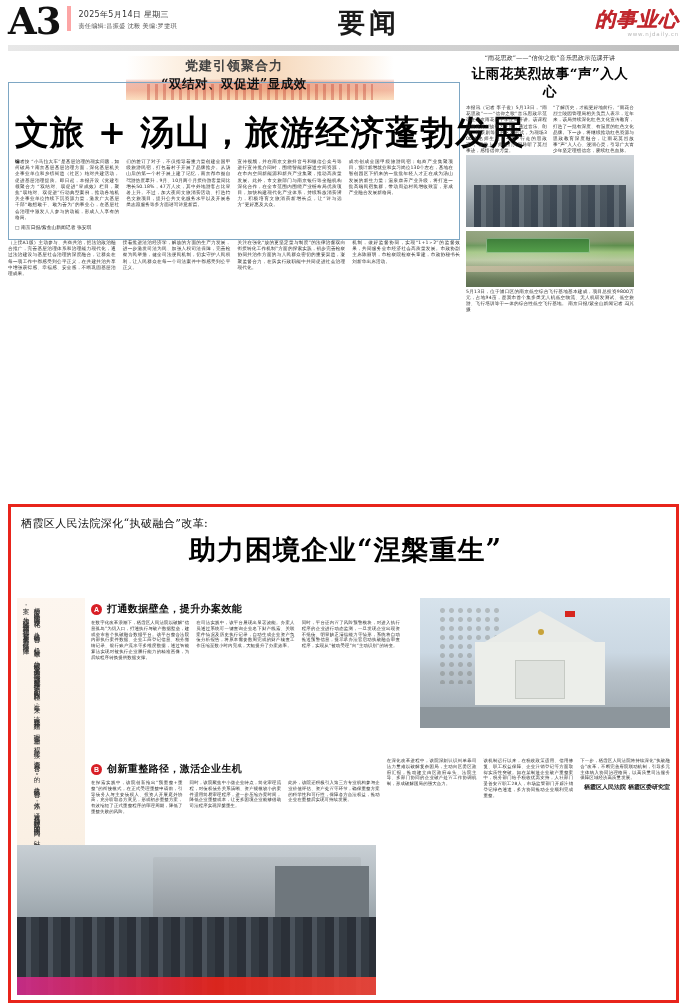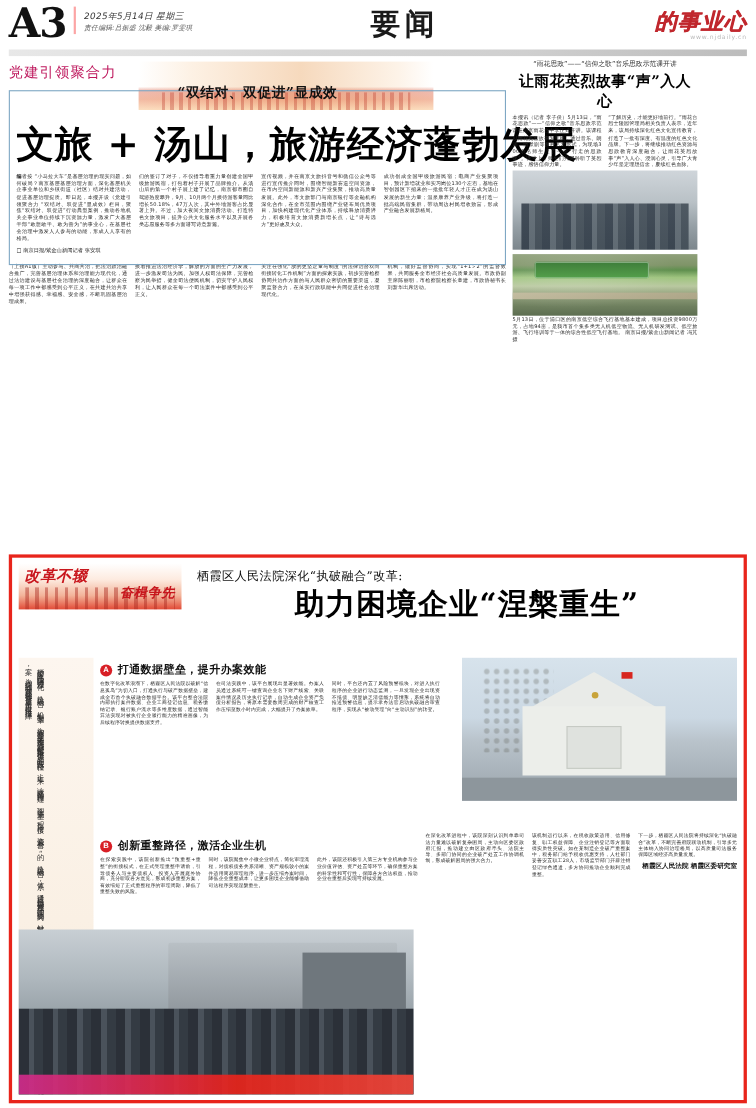--- a/index.html
+++ b/index.html
@@ -10,21 +10,21 @@
     font-family: "DejaVu Sans", "Liberation Sans", sans-serif;
     color: #111;
     overflow: hidden;
     position: relative;
   }
   .page { width:687px; height:1007px; position:relative; padding:0 8px; }
 
   
   .masthead { display:flex; align-items:flex-start; height:44px; padding-top:6px; }
   .folio { font-family:"DejaVu Serif","Liberation Serif",serif; font-size:37px; font-weight:700; line-height:30px; letter-spacing:-1px; color:#111; padding-right:7px; }
-  .folio-meta { border-left:2px solid #fca5a5; padding-left:7px; font-size:7.5px; line-height:11px; color:#333; padding-top:3px;font-style:italic; }
+  .folio-meta { border-left:4px solid #fca5a5; padding-left:7px; font-size:7.5px; line-height:11px; color:#333; padding-top:3px; }
   .folio-meta .d1 { font-size:8px; letter-spacing:.3px; }
   .folio-meta .d2 { font-size:6.2px; color:#555; letter-spacing:.2px; }
   .masthead-center { flex:1; text-align:center; }
   .masthead-center .sect { font-family:"DejaVu Serif","Liberation Serif",serif; font-size:27px; font-weight:700; letter-spacing:4px; color:#1a1a1a; line-height:34px; }
   .masthead-right { text-align:right; width:118px; padding-top:2px; }
   .brand { font-family:"DejaVu Serif","Liberation Serif",serif; font-size:20px; font-weight:700; color:#c0272d; letter-spacing:1px; font-style:italic; line-height:22px; text-shadow:0.5px 0 0 #c0272d; }
   .brand-url { font-size:5.5px; color:#b9b9b9; letter-spacing:.8px; margin-top:1px; }
   .rule-grad { height:6px; background:linear-gradient(to right,#e8e8e8,#d6d6d6 40%,#cfcfcf 70%,#bcbcbc); margin:1px 0 0 0; }
 
   
@@ -45,21 +45,21 @@
     background:
       linear-gradient(to bottom, rgba(255,255,255,0) 52%, rgba(214,84,60,.40) 60%, rgba(232,128,86,.55) 78%, rgba(250,206,160,.65) 100%),
       linear-gradient(to right,#ffffff,#fdf1e4 18%,#f6d9bd 55%,#fdf3e8 88%,#ffffff);
   }
   .banner-art:after{
     content:""; position:absolute; left:8%; right:8%; bottom:0; height:16px;
     background:
       repeating-linear-gradient(to right, rgba(190,60,45,.45) 0 3px, rgba(255,255,255,0) 3px 8px);
     opacity:.8;
   }
-  .banner-l1 { position:absolute; left:0; right:0; top:3px; font-family:"DejaVu Serif","Liberation Serif",serif; font-weight:400; font-size:13px; color:#be185d; letter-spacing:1px; z-index:2; }
+  .banner-l1 { position:absolute; left:0; right:0; top:3px; text-align:center; font-family:"DejaVu Serif","Liberation Serif",serif; font-weight:700; font-size:13px; color:#404040; letter-spacing:1px; z-index:2; }
   .banner-l2 { position:absolute; left:0; right:0; top:22px; text-align:center; font-family:"DejaVu Serif","Liberation Serif",serif; font-weight:700; font-size:12.5px; color:#111; letter-spacing:.5px; z-index:2; }
 
   .bluebox { border:1px solid #7ea7c4; border-top:1px solid #7ea7c4; padding:4px 6px 6px; position:relative; margin-top:-20px; padding-top:24px; }
   .headline-main { text-align:center; font-family:"DejaVu Serif","Liberation Serif",serif; font-weight:700; font-size:34px; line-height:42px; letter-spacing:1px; color:#000; margin:4px 0 6px; white-space:nowrap; }
 
   .cols3 { display:flex; gap:7px; }
   .cols3 > div { flex:1; }
   .byline { font-size:4.8px; color:#222; margin:3px 0; }
 
   .mid-sub { text-align:center; font-family:"DejaVu Serif","Liberation Serif",serif; font-weight:700; font-size:11px; letter-spacing:1px; margin:6px 0 3px; }
@@ -238,27 +238,20 @@
         <div class="photo-aerial"></div>
         <div class="col-text" style="margin-top:2px">5月13日，位于浦口区的南京低空综合飞行基地基本建成，项目总投资9800万元，占地94亩，是我市首个集多类无人机低空物流、无人机研发测试、低空旅游、飞行培训等于一体的综合性低空飞行基地。  南京日报/紫金山新闻记者 冯芃 摄</div>
       </div>
     </div>
   </div>
 
   <div class="bottom-pkg">
     <div class="bp-inner">
 
       <div class="bp-top">
-        <div class="bp-emblem">
-          <div class="emblem-art">
-            <div class="city"></div>
-            <div class="emblem-t1">改革不辍</div>
-            <div class="emblem-t2">奋楫争先</div>
-          </div>
-        </div>
         <div class="bp-heads">
           <div class="bp-kicker">栖霞区人民法院深化“执破融合”改革:</div>
           <div class="bp-title">助力困境企业“涅槃重生”</div>
         </div>
       </div>
 
       <div class="bp-leftcol">
         <div class="v-text">栖霞区人民法院通过深化“执破融合”机制改革，为破解企业债务困境与资源错配难题提供了新的实践路径。近年来，该院坚持构建“理念重塑、程序衔接、资源整合”的“执破融合”体系，通过执行与破产程序的深度协同，针对不具备拯救价值或确实丧失清偿能力的“僵尸企业”，推动其依法退出市场，实现资源优化配置；对具备价值且满足救治条件的困境企业，则依托破产重整程序寻求挽救化方案，为优化区域营商环境和培育新质生产力提供司法保障。</div>
       </div>
 

